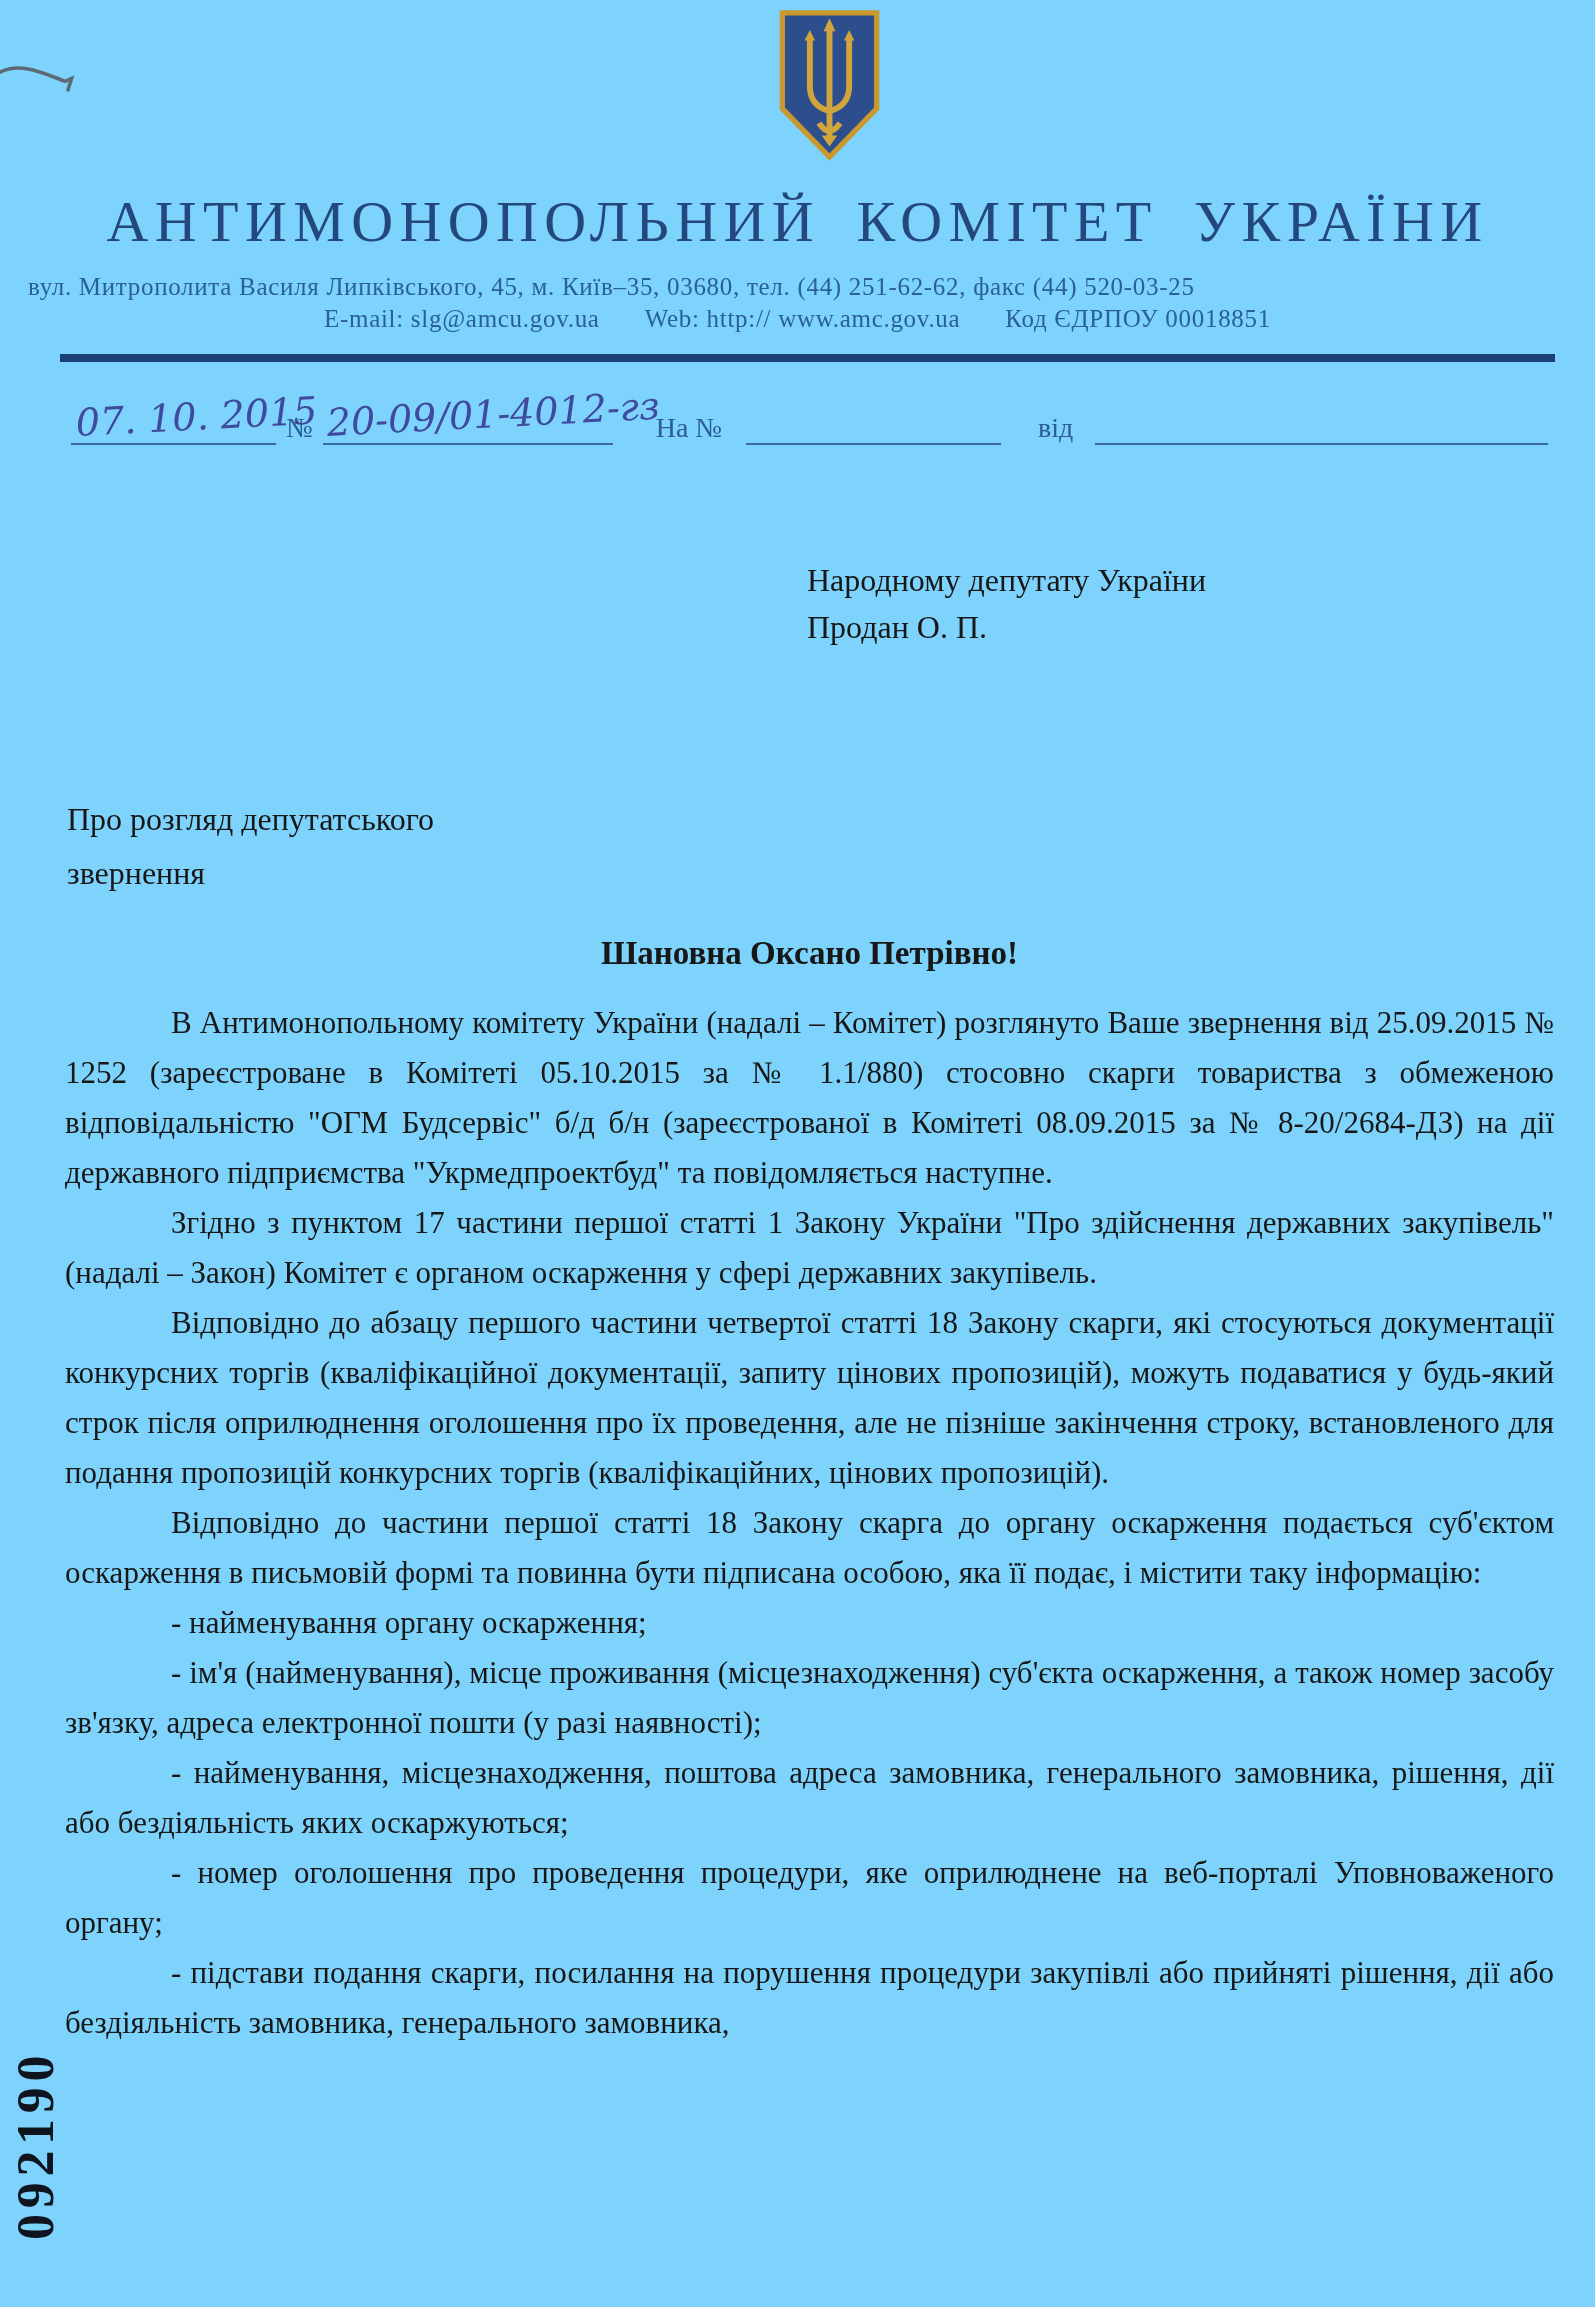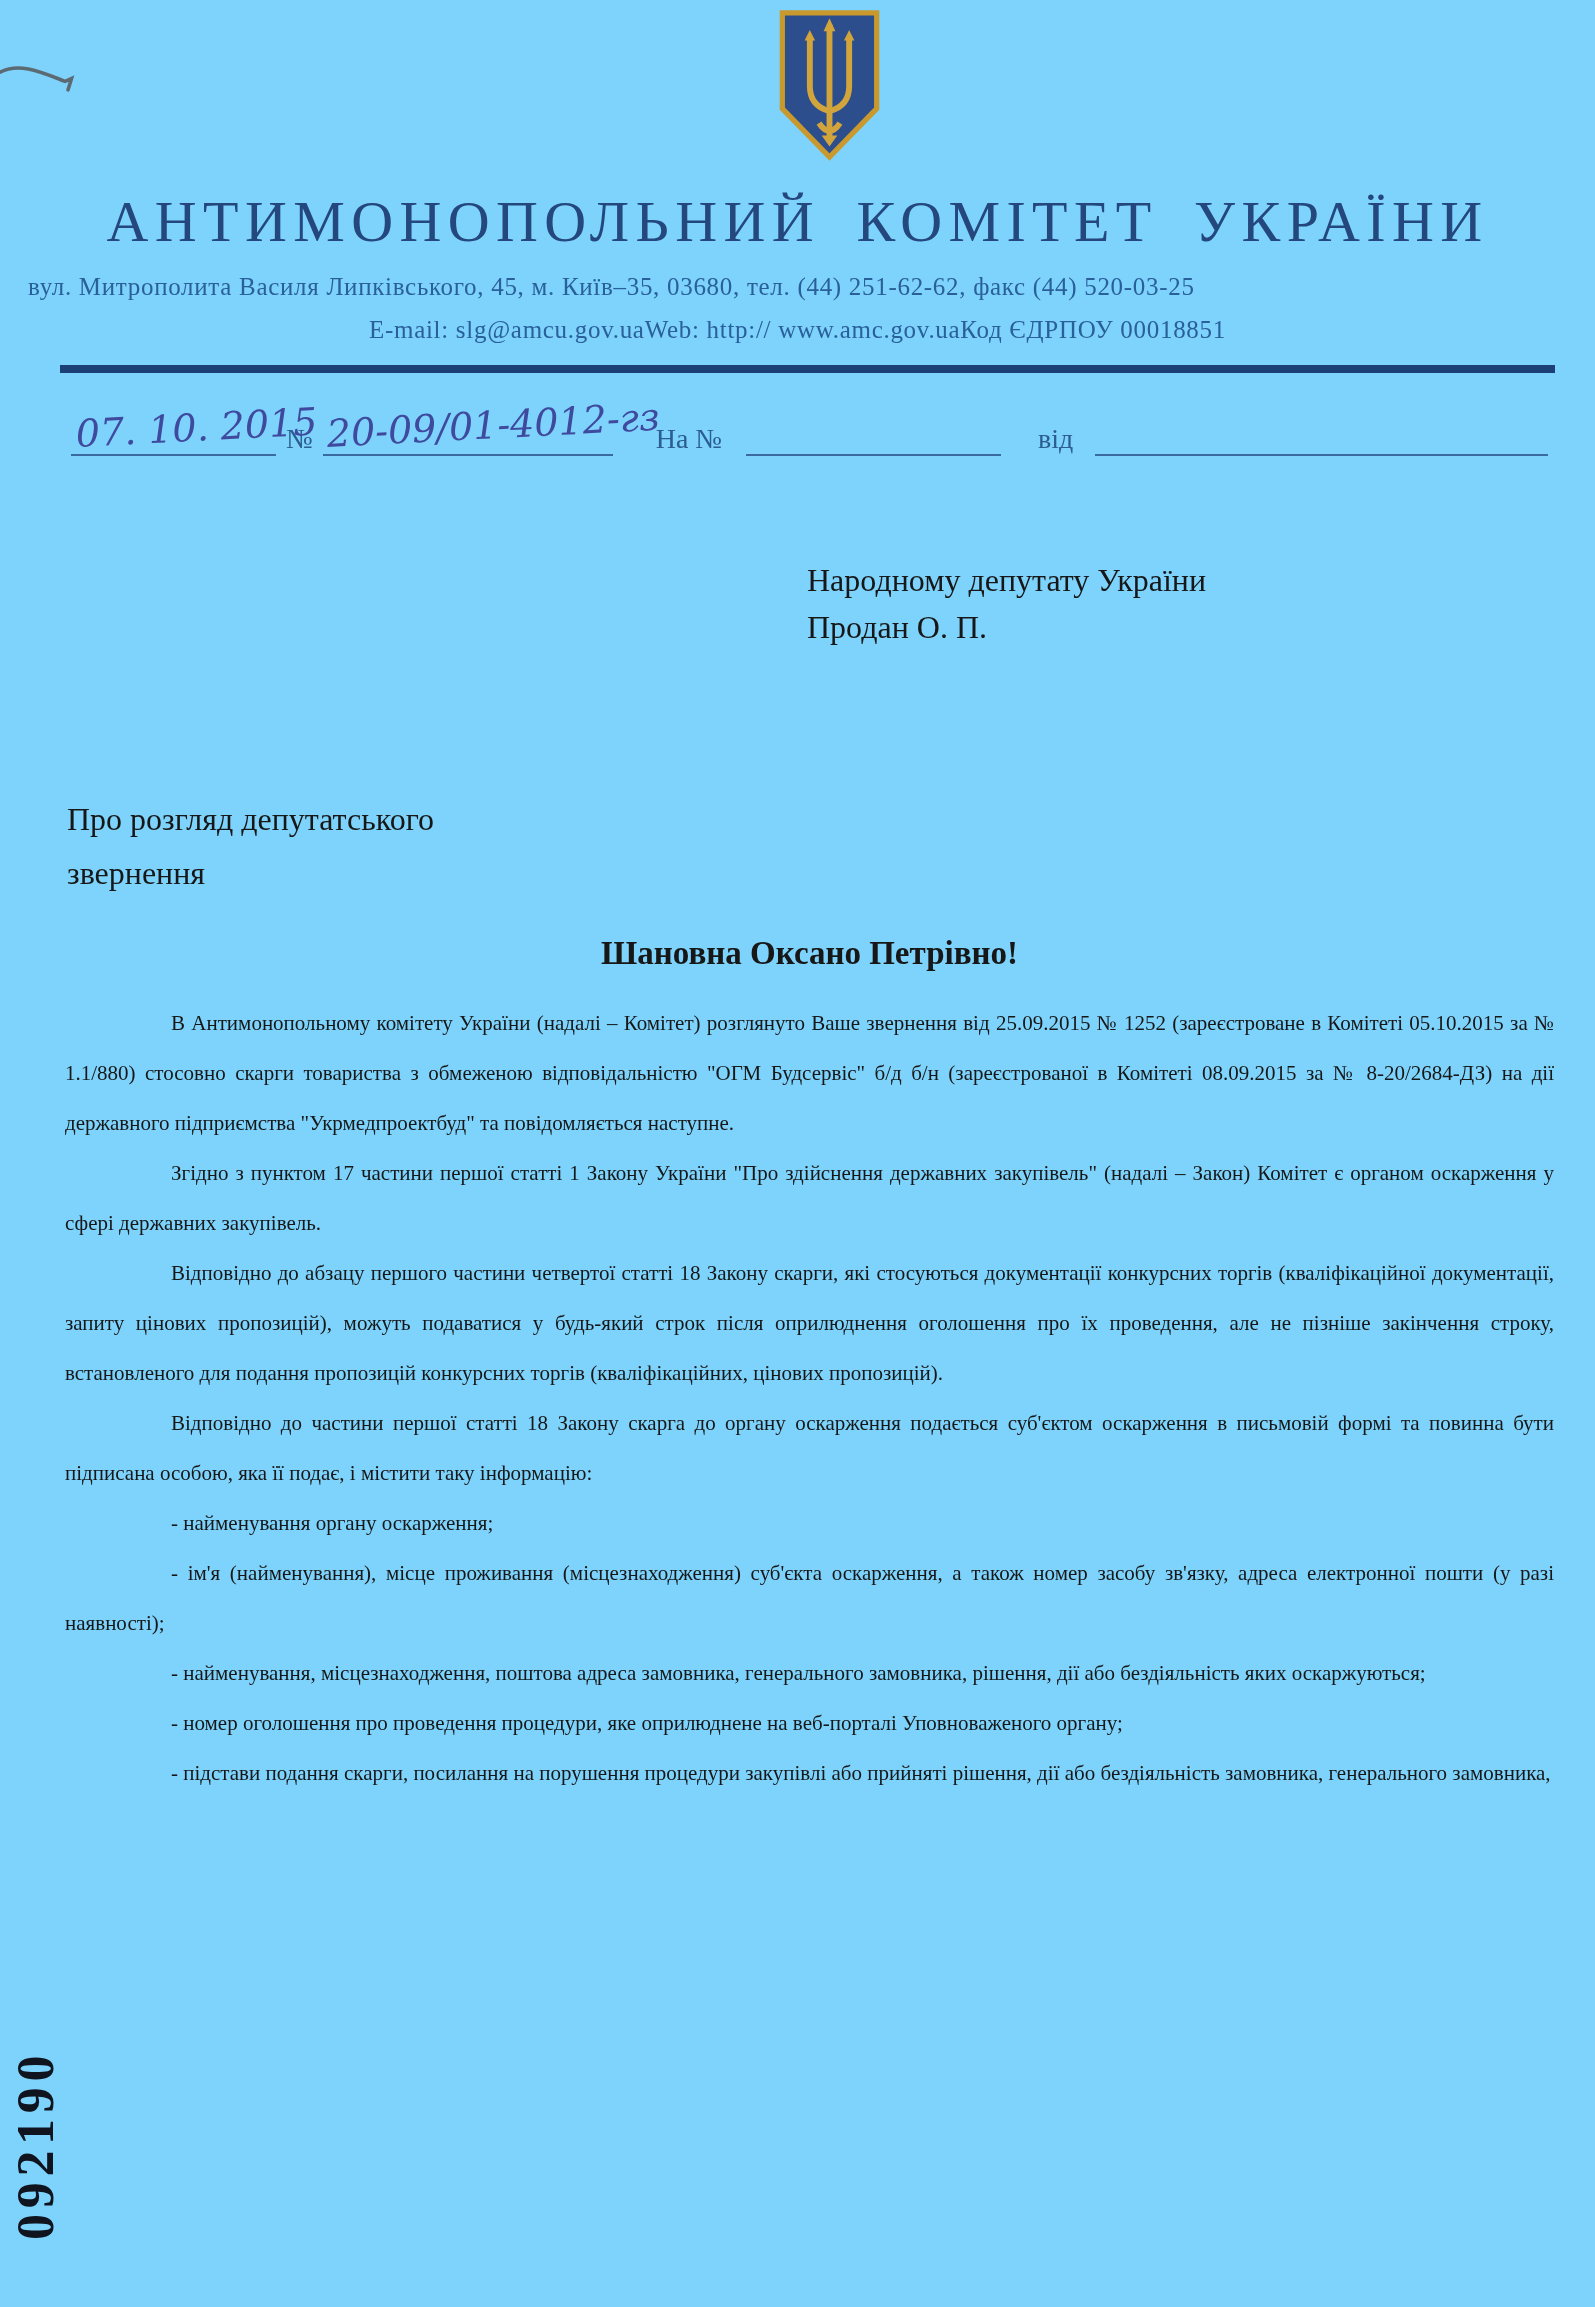--- a/index.html
+++ b/index.html
@@ -25,21 +25,21 @@
     color:#24477e;
     white-space:nowrap;
   }
   .addr{
     margin:18.4px 28px 0 28px;
     text-align:left;
     font-size:25px;
     color:#2a6099;
     letter-spacing:0.7px;
   }
-  .addr2{margin-top:15px;display:flex;justify-content:center;}
+  .addr2{margin-top:4px;display:flex;justify-content:center;gap:45px;}
   .rule{
     height:7.8px;background:#1c4076;
     margin:21px 40px 0 60px;
   }
   
   .ref-line{
     display:flex;align-items:flex-end;
     margin:31px 47px 0 71px;height:52px;
     font-size:28px;color:#2c5d90;
   }
@@ -71,21 +71,21 @@
   }
   
   .salutation{
     position:absolute;left:0;right:0;top:935px;
     text-align:center;
     font-size:33px;font-weight:bold;margin-left:24px;
   }
   
   .body-text{
     position:absolute;left:65px;right:41px;top:998px;
-    font-size:21px;line-height:50px;
+    font-size:31px;line-height:50px;
     text-align:justify;
   }
   .body-text p{margin:0;text-indent:106px;}
   
   .stamp{
     position:absolute;left:5.7px;top:2240px;
     transform:rotate(-90deg);transform-origin:top left;
     width:354px;
     font-size:52px;font-weight:bold;
     letter-spacing:5.7px;color:#10141f;

